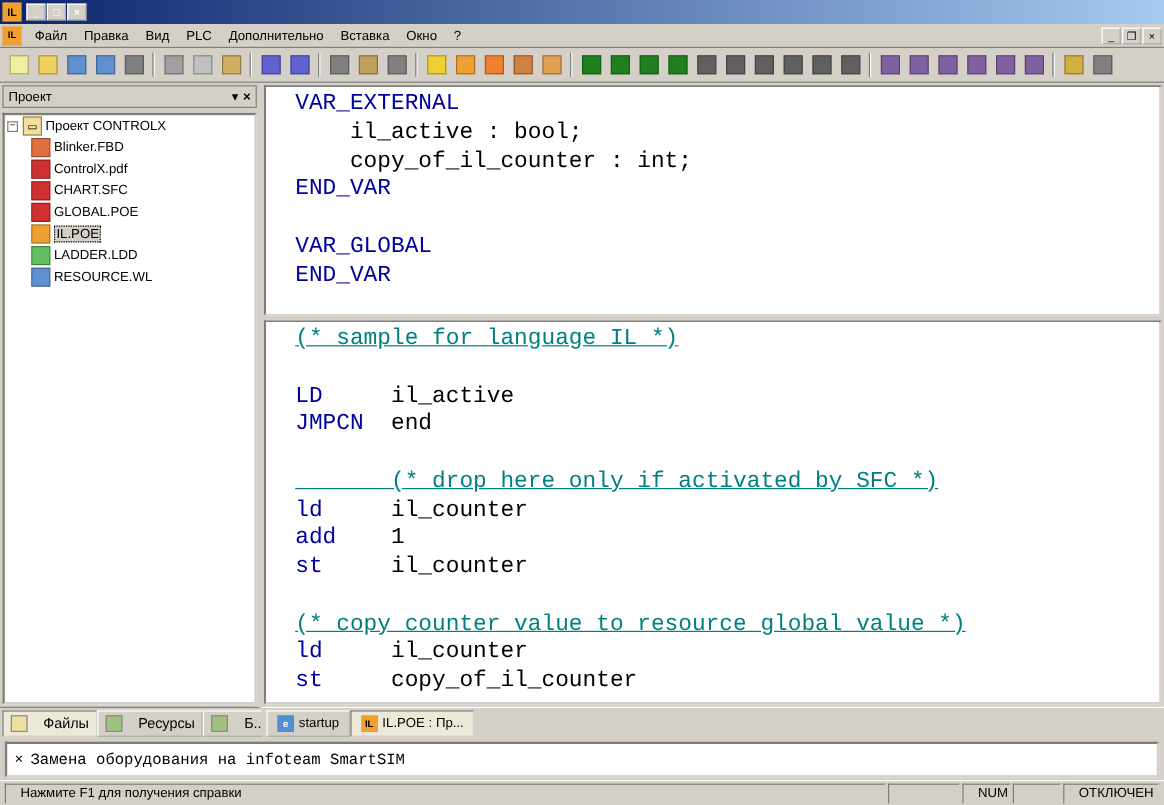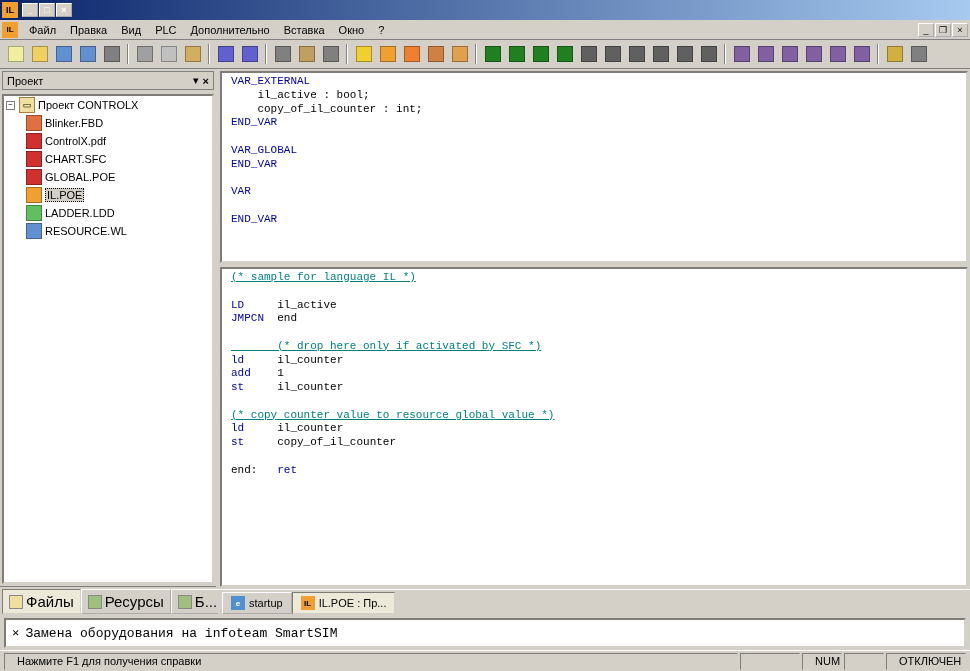--- a/index.html
+++ b/index.html
@@ -22,25 +22,25 @@
 .sidebar-title { padding: 2px 4px; border: 1px solid #808080; margin: 2px; display: flex; align-items: flex-end; }
 .sidebar-title .drop { margin-left: auto; cursor: pointer; }
 .sidebar-title .close { margin-left: 4px; cursor: pointer; font-weight: bold; }
 .tree { flex: 1; background: white; border: 2px inset #d4d0c8; margin: 2px; overflow: auto; }
 .tree-item { display: flex; align-items: center; padding: 1px 2px; white-space: nowrap; cursor: pointer; }
 .tree-item .exp { width: 9px; height: 9px; border: 1px solid #808080; margin-right: 4px; display: flex; align-items: center; justify-content: center; font-size: 8px; line-height: 1; }
 .tree-item .ticon { width: 16px; height: 16px; margin-right: 3px; display: flex; align-items: center; justify-content: center; font-size: 9px; }
 .tree-item.indent1 { padding-left: 22px; }
 .tree-item.selected .label { background: #d4d0c8; border: 1px dotted #000; padding: 0 1px; }
 .sidebar-tabs { display: flex; border-top: 1px solid #808080; padding: 2px; gap: 0; }
-.stab { padding: 3px 6px; border: 1px outset #fff; background: #d4d0c8; cursor: pointer; display: flex; align-items: center; gap: 3px; font-size: 15px; }
+.stab { padding: 3px 6px; border: 1px outset #fff; background: #d4d0c8; cursor: pointer; display: flex; align-items: center; gap: 13px; font-size: 12px; }
 .stab.active { border: 1px inset #d4d0c8; background: #ece9d8; }
 .stab .sicon { width: 14px; height: 14px; }
 .editor-area { flex: 1; display: flex; flex-direction: column; overflow: hidden; }
-.code-pane { background: white; border: 2px inset #d4d0c8; margin: 2px; overflow: auto; font-family: "Courier New", monospace; font-size: 11px; padding: 2px 9px; line-height: 1.25; position: relative; }
+.code-pane { background: white; border: 2px inset #d4d0c8; margin: 2px; overflow: auto; font-family: "Courier New", monospace; font-size: 19px; padding: 2px 24px; line-height: 1.25; position: relative; }
 .code-pane.top { height: 192px; }
 .code-pane.bottom { flex: 1; }
 .kw-blue { color: #0000a0; }
 .kw-teal { color: #008080; text-decoration: underline; }
 .txt-black { color: #000; }
 .editor-tabs { display: flex; background: #d4d0c8; padding: 2px 4px; gap: 0; border-top: 1px solid #fff; }
 .etab { padding: 3px 8px; border: 1px outset #fff; background: #d4d0c8; cursor: pointer; display: flex; align-items: center; gap: 4px; }
 .etab.active { border: 1px inset #d4d0c8; background: #ece9d8; }
 .etab .eicon { width: 14px; height: 14px; background: #f0a030; font-size: 8px; display: flex; align-items: center; justify-content: center; font-weight: bold; }
 .output-pane { height: 30px; background: white; border: 2px inset #d4d0c8; margin: 2px 4px; padding: 3px 6px; font-family: "Courier New", monospace; font-size: 13px; display: flex; align-items: center; }

